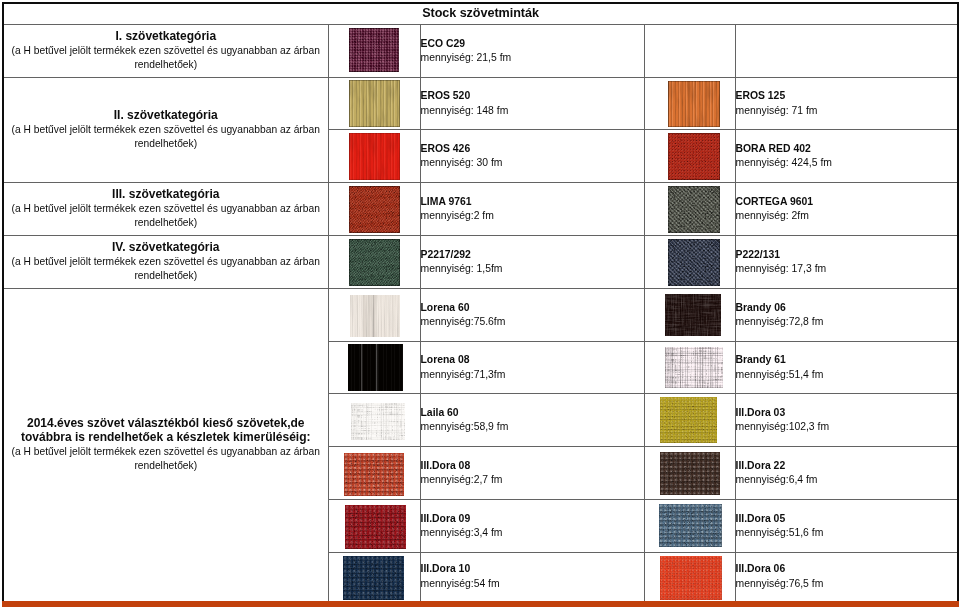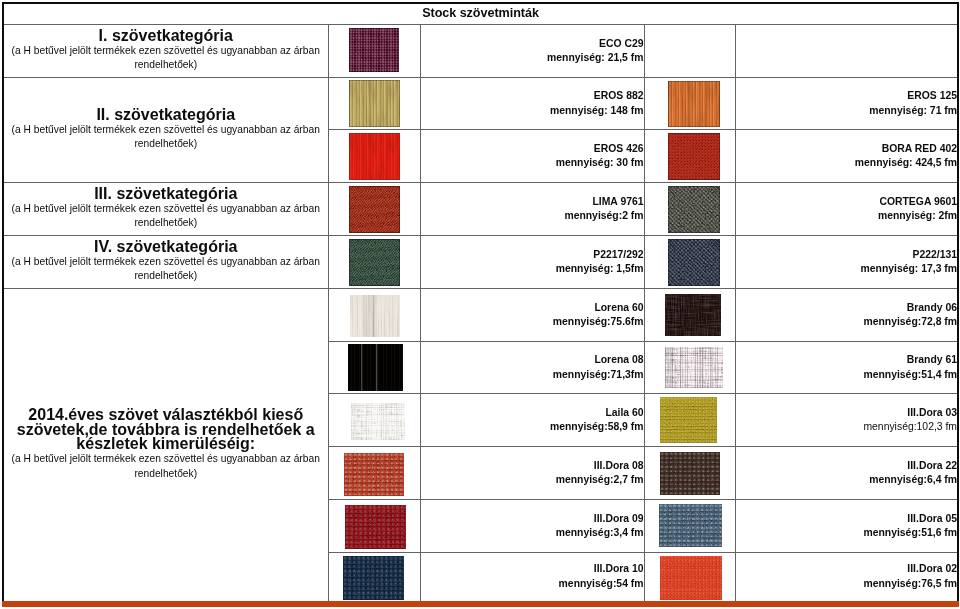--- a/index.html
+++ b/index.html
@@ -18,27 +18,27 @@
   .tbl td.thick-right{border-right:2px solid #0d0d0d;}
   .tbl td.thick-bottom{border-bottom:6px solid #c2410c;}
 
   
   .hdr-title{font-size:12.6px;font-weight:bold;letter-spacing:-0.05px;
              text-align:center;line-height:19px;}
   .hdr-title span{position:relative;top:-0.5px;display:inline-block;}
 
   
   .cat{text-align:center;padding:2px 6px;line-height:14.6px;}
-  .cat .t1{font-size:16px;font-weight:bold;}
+  .cat .t1{font-size:12px;font-weight:bold;}
   .cat .t2{font-size:10.25px;font-weight:normal;}
 
   
-  .nm{text-align:right;line-height:14.4px;padding:1px 4px;}
+  .nm{text-align:left;line-height:14.4px;padding:1px 4px;}
   .nm .l1{font-size:10.4px;font-weight:bold;display:block;}
-  .nm .l2{font-size:10.4px;font-weight:bold;display:block;}
+  .nm .l2{font-size:10.4px;font-weight:normal;display:block;}
   .nm .l2.b{font-weight:normal;}
 
   
   .sw-cell{text-align:center;font-size:0;}
   .sw{display:inline-block;width:51px;height:47px;vertical-align:middle;
       position:relative;overflow:hidden;}
   .sw::before,.sw::after{content:"";position:absolute;inset:0;}
   .sw>.nz{position:absolute;inset:0;pointer-events:none;z-index:3;}
   .sw::before{z-index:1}.sw::after{z-index:2}
   .nz-slub{filter:url(#slubNoise);background:#000;opacity:.55;}
@@ -268,21 +268,21 @@
           <td class="sw-cell"></td>
           <td class="nm thick-right"></td>
         </tr>
         <tr style="height: 52px;">
           <td class="cat thick-left" rowspan="2">
             <div class="t1">II. szövetkategória</div>
             <div class="t2">(a H betűvel jelölt termékek ezen szövettel és ugyanabban az árban rendelhetőek)</div>
           </td>
           <td class="sw-cell"><div class="sw sw-eros-601 tx-rib cx-100" style="width: 51px; height: 47px; background-color: rgb(201, 179, 102);"><div class="nz nz-rib" style="opacity: 0.22;"></div></div></td>
           <td class="nm">
-            <span class="l1">EROS 882</span>
+            <span class="l1">EROS 520</span>
             <span class="l2">mennyiség: 148 fm</span>
           </td>
           <td class="sw-cell"><div class="sw sw-eros-233 tx-rib cx-100" style="width: 52px; height: 46px; margin-left: 8px; margin-top: 0px; background-color: rgb(226, 118, 51);"><div class="nz nz-rib" style="opacity: 0.22;"></div></div></td>
           <td class="nm thick-right">
             <span class="l1">EROS 125</span>
             <span class="l2">mennyiség: 71 fm</span>
           </td>
         </tr>
         <tr style="height: 53px;">
           <td class="sw-cell"><div class="sw sw-eros-426 tx-rib cx-55" style="width: 51px; height: 47px; background-color: rgb(231, 31, 19);"><div class="nz nz-rib" style="opacity: 0.18;"></div></div></td>
@@ -393,19 +393,19 @@
           </td>
         </tr>
         <tr style="height: 51px;">
           <td class="sw-cell thick-bottom"><div class="sw sw-dora-10 tx-basket cx-70" style="width: 61px; height: 44px; margin-left: -1px; margin-top: 2px; background-color: rgb(14, 36, 63);"><div class="nz nz-speckfine" style="opacity: 0.28;"></div></div></td>
           <td class="nm thick-bottom">
             <span class="l1">III.Dora 10</span>
             <span class="l2">mennyiség:54 fm</span>
           </td>
           <td class="sw-cell thick-bottom"><div class="sw sw-dora-07 tx-basket2 cx-100" style="width: 62px; height: 44px; margin-left: 3px; margin-top: 3px; background-color: rgb(238, 58, 27);"><div class="nz nz-speckfine" style="opacity: 0.18;"></div></div></td>
           <td class="nm thick-right thick-bottom">
-            <span class="l1">III.Dora 02</span>
+            <span class="l1">III.Dora 06</span>
             <span class="l2">mennyiség:76,5 fm</span>
           </td>
         </tr>
       </tbody>
   </table>
 </div>
 
 </body></html>

